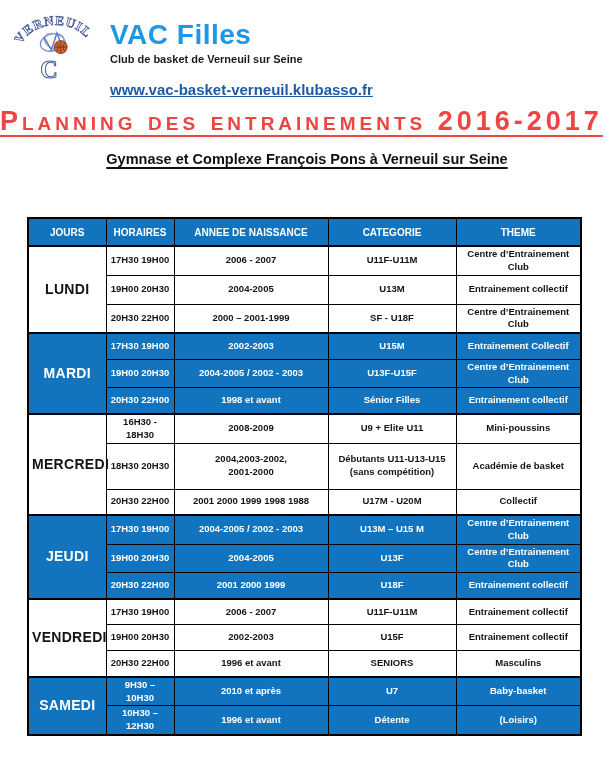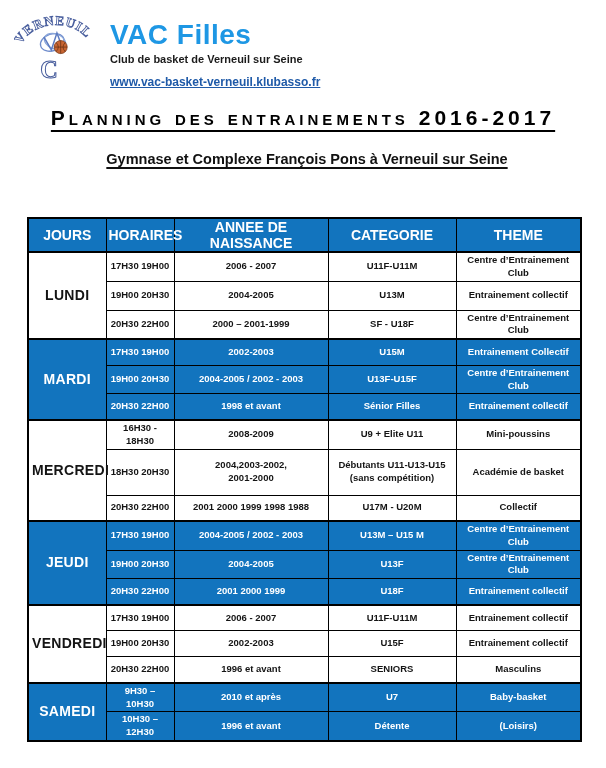--- a/index.html
+++ b/index.html
@@ -4,35 +4,35 @@
 <style>
   html,body{margin:0;padding:0;background:#ffffff;}
   body{width:606px;height:768px;position:relative;font-family:"Liberation Sans",sans-serif;overflow:hidden;}
 
   
   .hdr{position:absolute;left:14px;top:8px;display:flex;align-items:flex-start;}
   .logo{width:84px;height:80px;flex:0 0 auto;}
   .brand{margin-left:12px;padding-top:12px;}
   .brand-name{font-size:28px;font-weight:bold;color:#1e97e4;letter-spacing:0.5px;line-height:1.05;}
   .brand-sub{font-size:11px;font-weight:bold;color:#1b1b1b;margin-top:4px;}
-  .brand-link{display:inline-block;font-size:12px;font-weight:bold;color:#1f5aa8;text-decoration:underline;margin-top:10px;cursor:pointer;}
+  .brand-link{display:inline-block;font-size:15px;font-weight:bold;color:#1f5aa8;text-decoration:underline;margin-top:16px;cursor:pointer;}
 
   
-  .title{position:absolute;top:106px;left:0;width:100%;text-align:center;
-         font-variant:small-caps;font-weight:bold;font-size:21px;letter-spacing:4px;
-         color:#000000;}
+  .title{position:absolute;top:106px;left:0;width:100%;text-align:left;
+         font-variant:small-caps;font-weight:bold;font-size:27px;letter-spacing:4px;
+         color:#ef4444;}
   .title span{text-decoration:underline;text-underline-offset:5px;text-decoration-thickness:2px;}
   .subtitle{position:absolute;top:151px;left:4px;width:100%;text-align:center;
             font-weight:bold;font-size:14.5px;color:#111;}
   .subtitle span{text-decoration:underline;text-underline-offset:3px;text-decoration-thickness:1.5px;}
 
   
   .tblwrap{position:absolute;left:27px;top:217px;}
   table{border-collapse:collapse;table-layout:fixed;width:553px;border:2.5px solid #000;}
-  th{background:#1274be;color:#fff;font-size:14px;font-weight:bold;height:26px;
+  th{background:#1274be;color:#fff;font-size:10px;font-weight:bold;height:26px;
      border:1px solid #000;padding:0 2px;}
   thead tr{border-bottom:2px solid #000;}
   tbody{border-top:2px solid #000;}
   td{border:1px solid #000;font-size:9.5px;font-weight:bold;text-align:center;
      vertical-align:middle;white-space:pre-line;padding:1px 3px;line-height:1.35;}
   tbody.white td{background:#fff;color:#141414;}
   tbody.blue  td{background:#1274be;color:#fff;}
   td.day{font-size:14px;letter-spacing:0.3px;}
   .g0 tr{height:29px;}
   .g1 tr{height:26px;}

